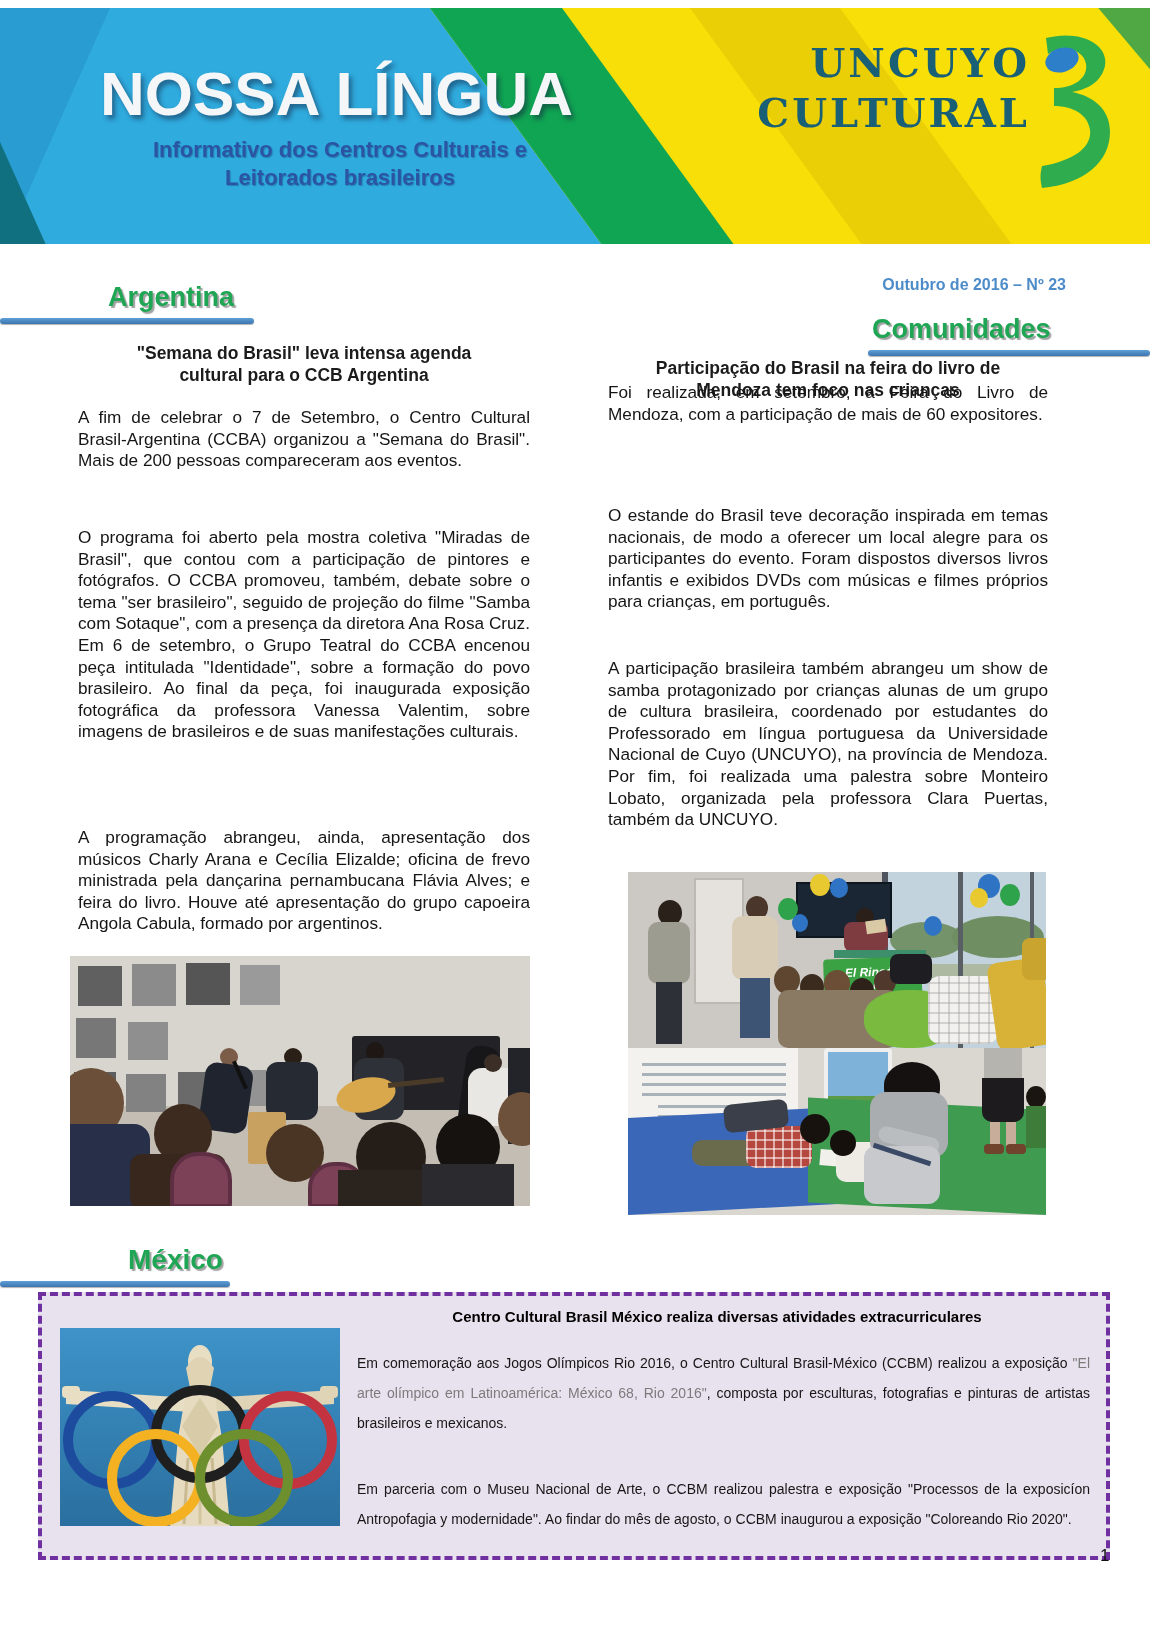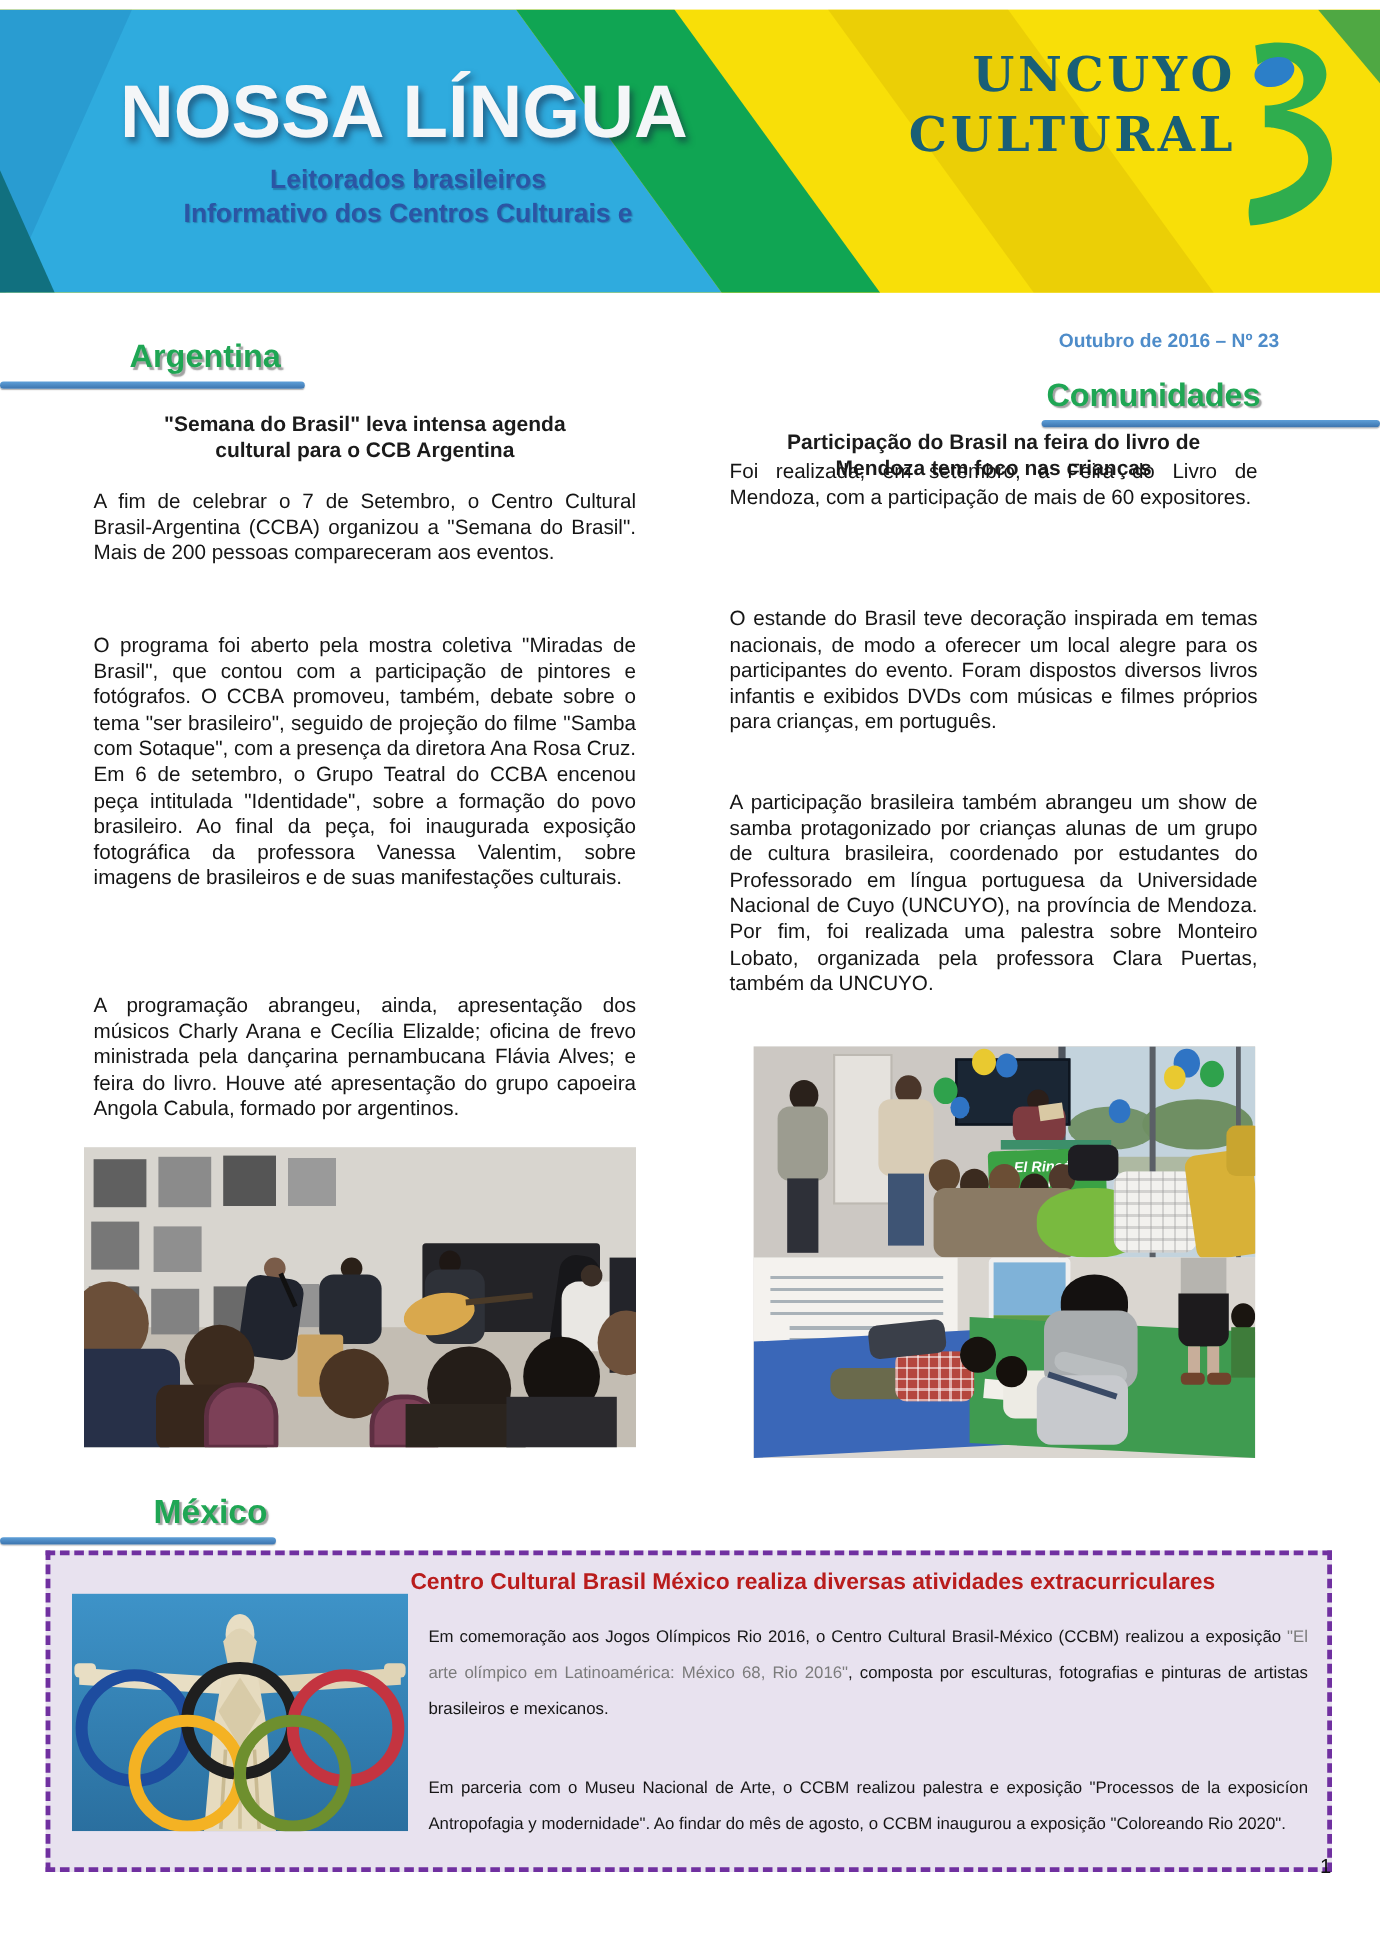--- a/index.html
+++ b/index.html
@@ -39,22 +39,22 @@
   .rule{position:absolute;height:6px;background:linear-gradient(#5E9FD8,#3C74AE);
         border-radius:3px;box-shadow:0 1px 1px rgba(0,0,0,0.3);}
   .date{position:absolute;left:700px;top:276px;width:366px;text-align:right;
         font-size:16px;font-weight:bold;color:#4E8CC9;}
   .art-title{position:absolute;text-align:center;font-weight:bold;font-size:17.5px;line-height:22px;}
   .body-p{position:absolute;font-size:17.2px;line-height:21.6px;text-align:justify;color:#151515;}
 
   
   .mex-box{position:absolute;left:38px;top:1292px;width:1072px;height:268px;box-sizing:border-box;
            border:4px dashed #7030A0;background:#E8E2EF;}
-  .box-title{position:absolute;left:300px;top:12px;width:750px;
-           font-size:19px;font-weight:bold;color:#b91c1c;}
+  .box-title{position:absolute;left:300px;top:12px;width:750px;text-align:center;
+           font-size:15px;font-weight:bold;color:#000000;}
   .box-p{position:absolute;left:315px;width:733px;font-size:14px;line-height:30px;
            text-align:justify;color:#161616;}
   .gray-q{color:#7b7b7b;}
   .pageno{position:absolute;left:1100px;top:1546px;width:40px;font-size:17px;color:#111;}
 
   
   .photo{position:absolute;overflow:hidden;}
   .ph1{left:70px;top:956px;width:460px;height:250px;background:#D8D5CF;}
   .ph2{left:628px;top:872px;width:418px;height:176px;background:#CCC8C3;}
   .ph3{left:628px;top:1048px;width:418px;height:167px;background:#DAD6D0;}
@@ -76,22 +76,22 @@
   <div class="banner">
     <div class="blue-skew"></div>
     <div class="blue-dark1"></div>
     <div class="teal-corner"></div>
     <div class="green-skew"></div>
     <div class="yellow-dark"></div>
     <div class="green-corner"></div>
 
     <div class="banner-title">NOSSA LÍNGUA</div>
     <div class="banner-sub">
+      <div>Informativo dos Centros Culturais e</div>
       <div>Leitorados brasileiros</div>
-      <div>Informativo dos Centros Culturais e</div>
     </div>
 
     <div class="logo-text">
       <div>UNCUYO</div>
       <div>CULTURAL</div>
     </div>
 
     <svg class="a" style="left:1032px;top:26px;" width="86" height="158" viewBox="0 0 86 158">
       <path d="M14,4 C52,-6 84,14 70,40 C64,51 52,56 40,58 C60,62 78,74 78,98 C78,128 52,150 10,154 C8,146 8,140 10,132 C44,126 60,112 58,96 C56,80 40,72 22,72 L22,54 C42,54 56,44 54,30 C52,16 32,10 16,20 Z" fill="#2FAD4E"></path>
       <ellipse cx="30" cy="26" rx="17" ry="12" fill="#2C7FC8" transform="rotate(-18 30 26)"></ellipse>

